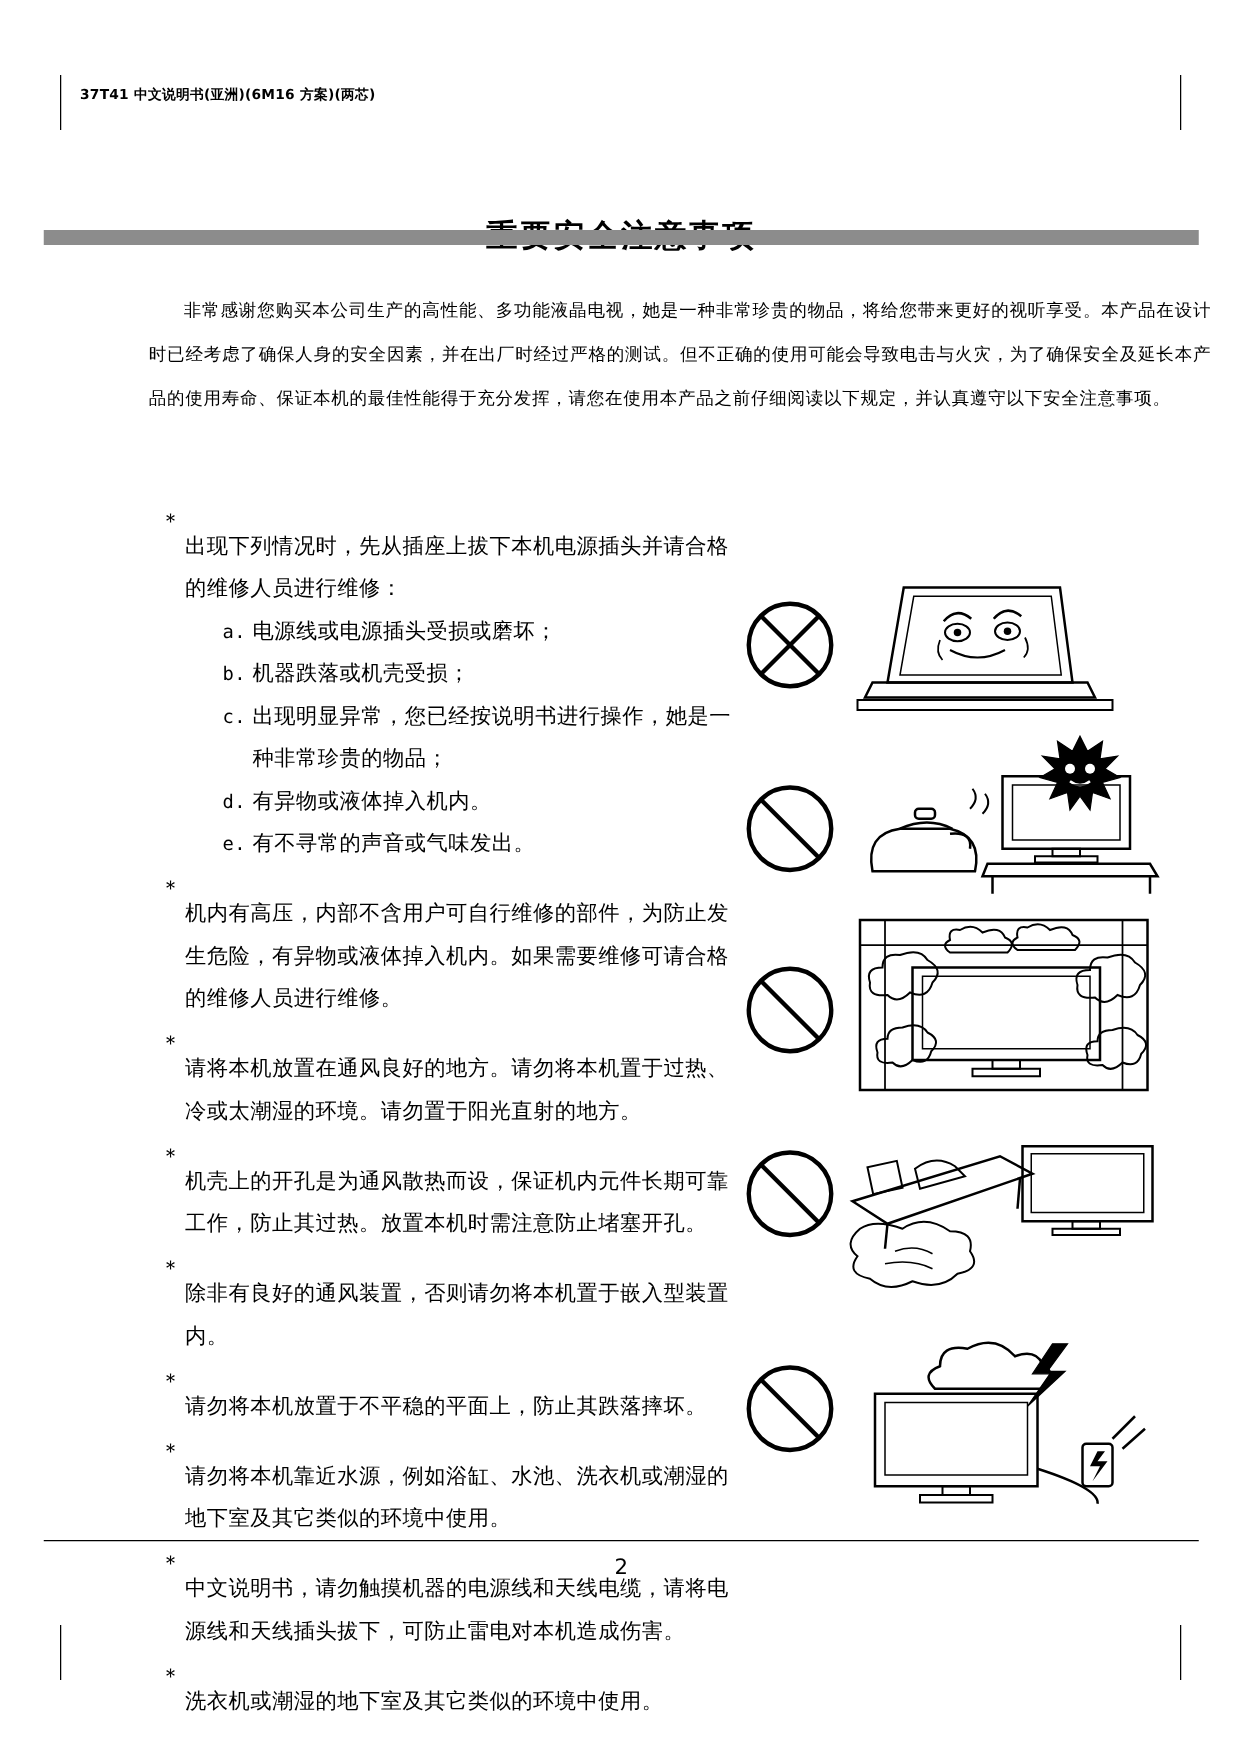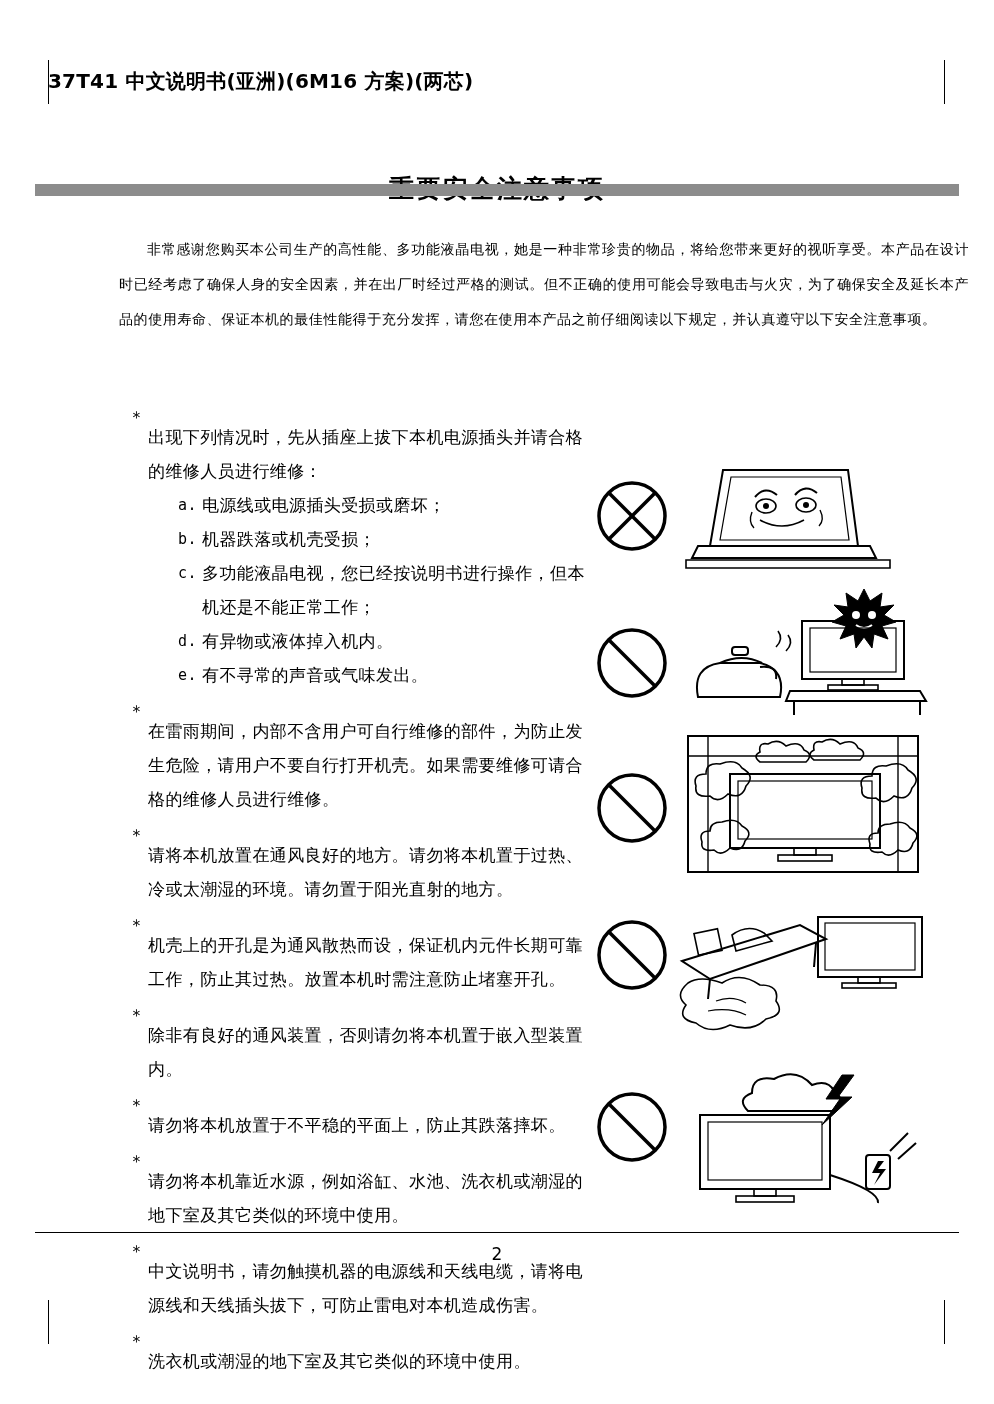--- a/index.html
+++ b/index.html
@@ -26,23 +26,23 @@
     position: absolute;
     background: #000;
   }
   .crop-tl-v { left: 48px; top: 60px; width: 1px; height: 44px; }
   .crop-tr-v { left: 944px; top: 60px; width: 1px; height: 44px; }
   .crop-bl-v { left: 48px; top: 1300px; width: 1px; height: 44px; }
   .crop-br-v { left: 944px; top: 1300px; width: 1px; height: 44px; }
 
   .header-code {
     position: absolute;
-    left: 48px;
+    left: 64px;
     top: 68px;
-    font-size: 20px;
+    font-size: 11px;
     font-weight: bold;
     letter-spacing: 0.2px;
     white-space: nowrap;
   }
 
   .title {
     position: absolute;
     left: 0;
     right: 0;
     top: 148px;
@@ -168,37 +168,37 @@
           <span class="sub-item" style="display:flex;">
             <span class="sub-label">a.</span>
             <span class="sub-text">电源线或电源插头受损或磨坏；</span>
           </span>
           <span class="sub-item" style="display:flex;">
             <span class="sub-label">b.</span>
             <span class="sub-text">机器跌落或机壳受损；</span>
           </span>
           <span class="sub-item" style="display:flex;">
             <span class="sub-label">c.</span>
-            <span class="sub-text">多功能液晶电视，您已经按说明书进行操作，但本机还是不能正常工作；</span>
+            <span class="sub-text">出现明显异常，您已经按说明书进行操作，她是一种非常珍贵的物品；</span>
           </span>
           <span class="sub-item" style="display:flex;">
             <span class="sub-label">d.</span>
             <span class="sub-text">有异物或液体掉入机内。</span>
           </span>
           <span class="sub-item" style="display:flex;">
             <span class="sub-label">e.</span>
             <span class="sub-text">有不寻常的声音或气味发出。</span>
           </span>
         </span>
       </span>
     </div>
 
     <div class="item">
       <span class="bullet">＊</span>
-      <span class="item-text">在雷雨期间，内部不含用户可自行维修的部件，为防止发生危险，请用户不要自行打开机壳。如果需要维修可请合格的维修人员进行维修。</span>
+      <span class="item-text">机内有高压，内部不含用户可自行维修的部件，为防止发生危险，有异物或液体掉入机内。如果需要维修可请合格的维修人员进行维修。</span>
     </div>
     <div class="item">
       <span class="bullet">＊</span>
       <span class="item-text">请将本机放置在通风良好的地方。请勿将本机置于过热、冷或太潮湿的环境。请勿置于阳光直射的地方。</span>
     </div>
     <div class="item">
       <span class="bullet">＊</span>
       <span class="item-text">机壳上的开孔是为通风散热而设，保证机内元件长期可靠工作，防止其过热。放置本机时需注意防止堵塞开孔。</span>
     </div>
     <div class="item">

